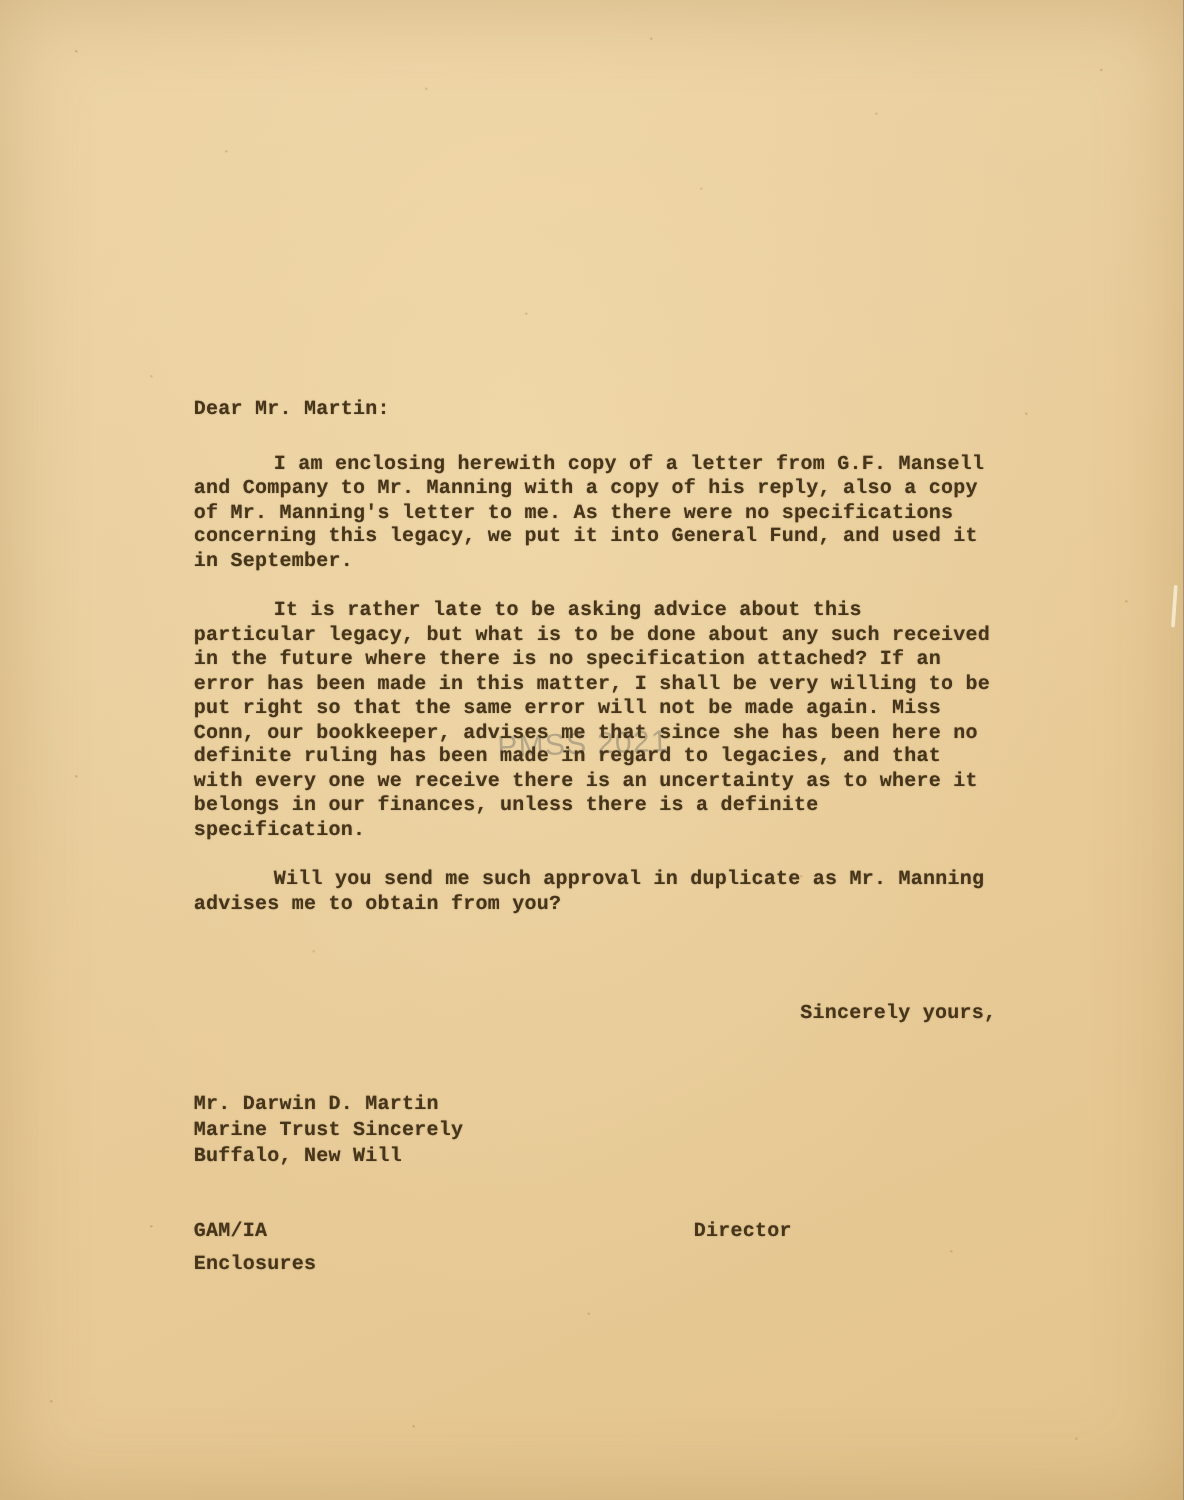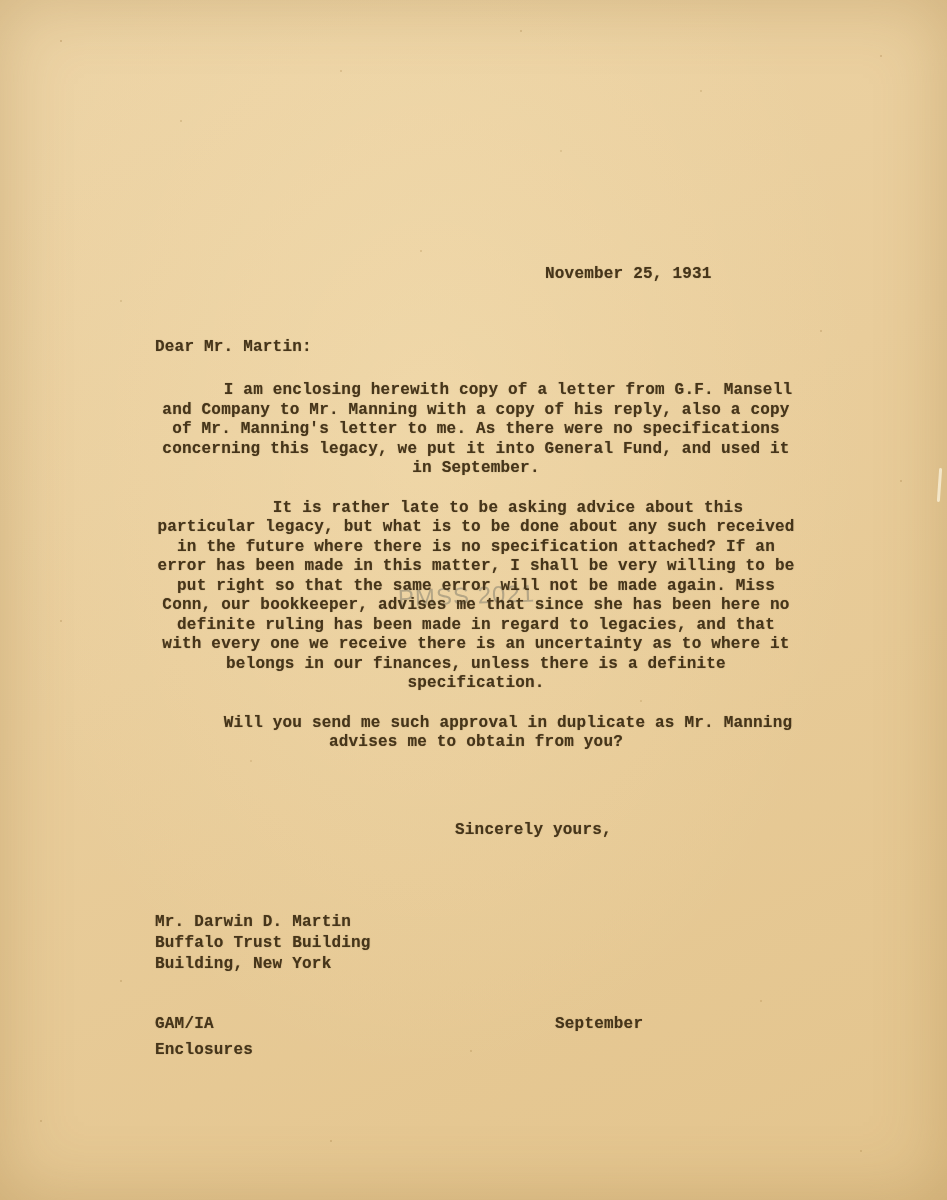--- a/index.html
+++ b/index.html
@@ -80,33 +80,34 @@
   }
 
   .salutation {
     margin: 53px 0 12px 0;
   }
 
   .body-para {
     margin: 24px 0 0 0;
     max-width: 642px;
     text-indent: 64px;
-    text-align: center;
+    text-align: left;
     font-family: Liberation Mono, monospace;
   }
   .body-para + .body-para {
     margin-top: 20px;
   }
 
   .closing {
     margin: 68px 0 0 300px;
+    text-align: right;
   }
 
   .address-block {
-    margin-top: 72px;
+    margin-top: 52px;
   }
   .address-line {
     margin: 0;
     line-height: 21px;
   }
 
   .ref-line {
     position: relative;
     margin-top: 40px;
     height: 20px;
@@ -141,39 +142,38 @@
 
 <div class="page">
 
   <div class="specks"></div>
   <div class="scratch"></div>
 
   <div class="watermark">PMSS 2021</div>
 
   <div class="content">
 
-    <p class="date-line">November 25, 1931</p>
 
     <p class="salutation">Dear Mr. Martin:</p>
 
     <p class="body-para">I am enclosing herewith copy of a letter from G.F. Mansell and Company to Mr. Manning with a copy of his reply, also a copy of Mr. Manning's letter to me.  As there were no specifications concerning this legacy, we put it into General Fund, and used it in September.</p>
 
     <p class="body-para">It is rather late to be asking advice about this particular legacy, but what is to be done about any such received in the future where there is no specification attached?  If an error has been made in this matter, I shall be very willing to be put right so that the same error will not be made again.   Miss Conn, our bookkeeper, advises me that since she has been here no definite ruling has been made in regard to legacies, and that with every one we receive there is an uncertainty as to where it belongs in our finances, unless there is a definite specification.</p>
 
     <p class="body-para">Will you send me such approval in duplicate as Mr. Manning advises me to obtain from you?</p>
 
     <p class="closing">Sincerely yours,</p>
 
     <div class="address-block">
       <p class="address-line">Mr. Darwin D. Martin</p>
-      <p class="address-line">Buffalo Trust Building</p>
-      <p class="address-line">Building, New York</p>
+      <p class="address-line">Marine Trust Sincerely</p>
+      <p class="address-line">Buffalo, New Will</p>
     </div>
 
     <div class="ref-line">
       <span class="ref-initials">GAM/IA</span>
-      <span class="ref-title">September</span>
+      <span class="ref-title">Director</span>
     </div>
 
     <p class="enclosures">Enclosures</p>
 
   </div>
 </div>
 
 </body></html>

